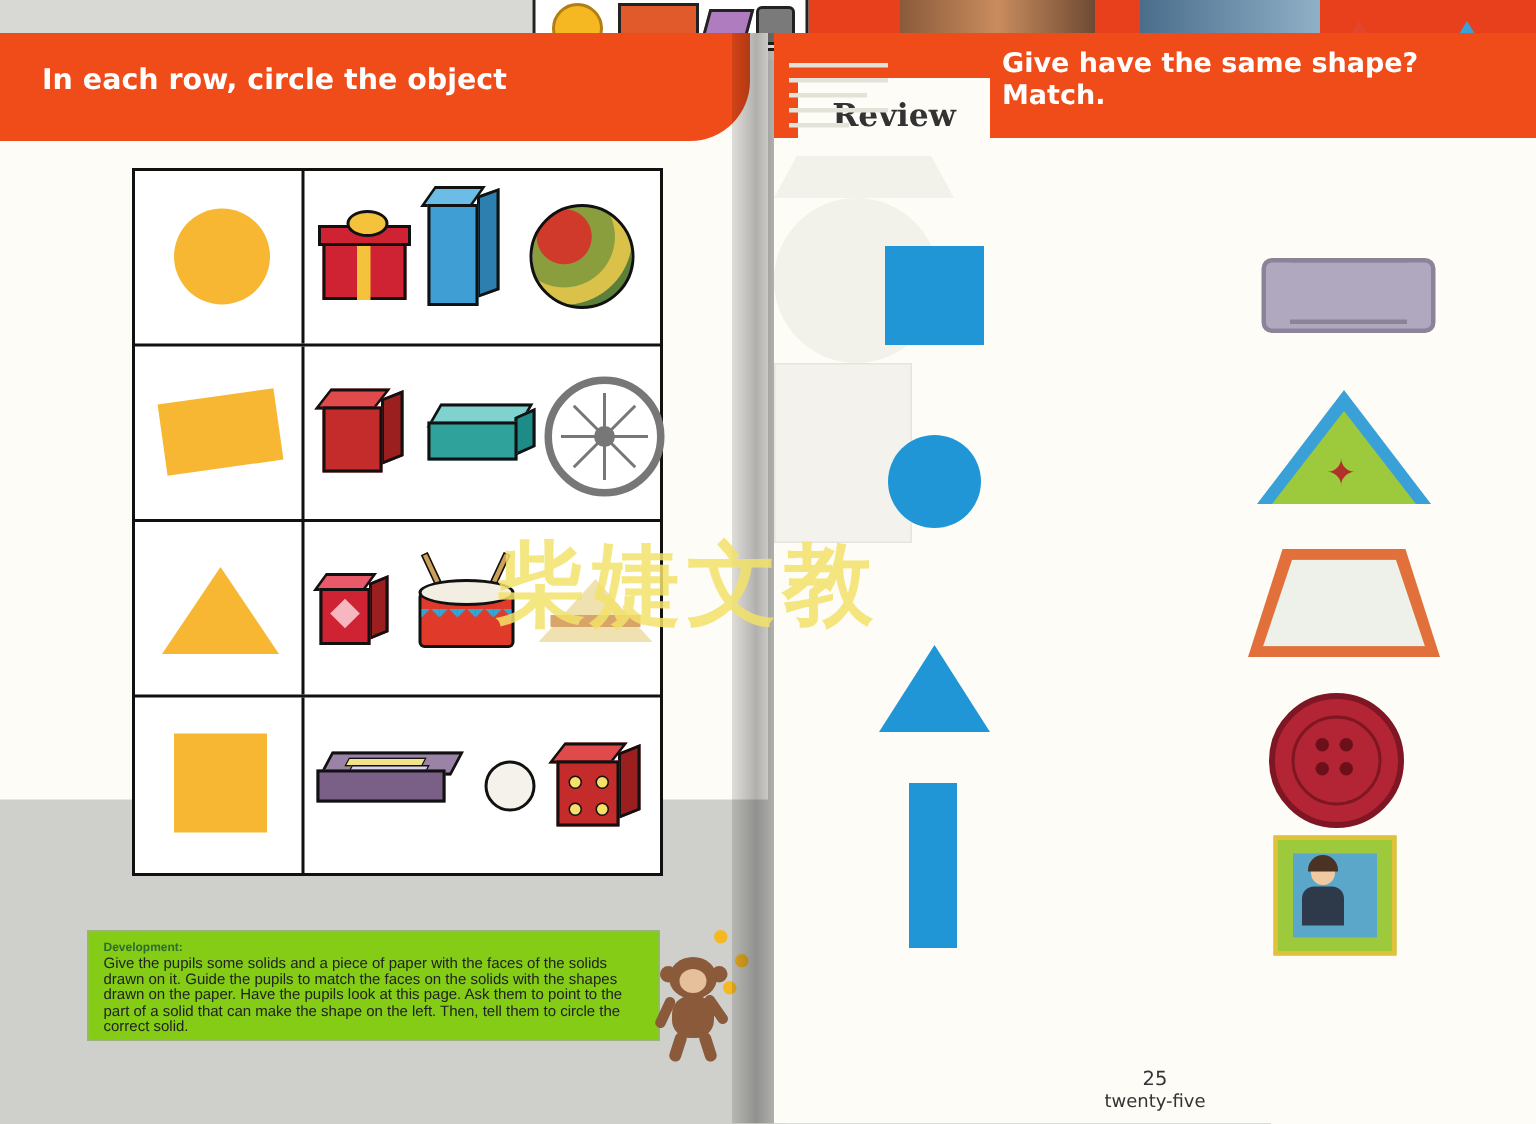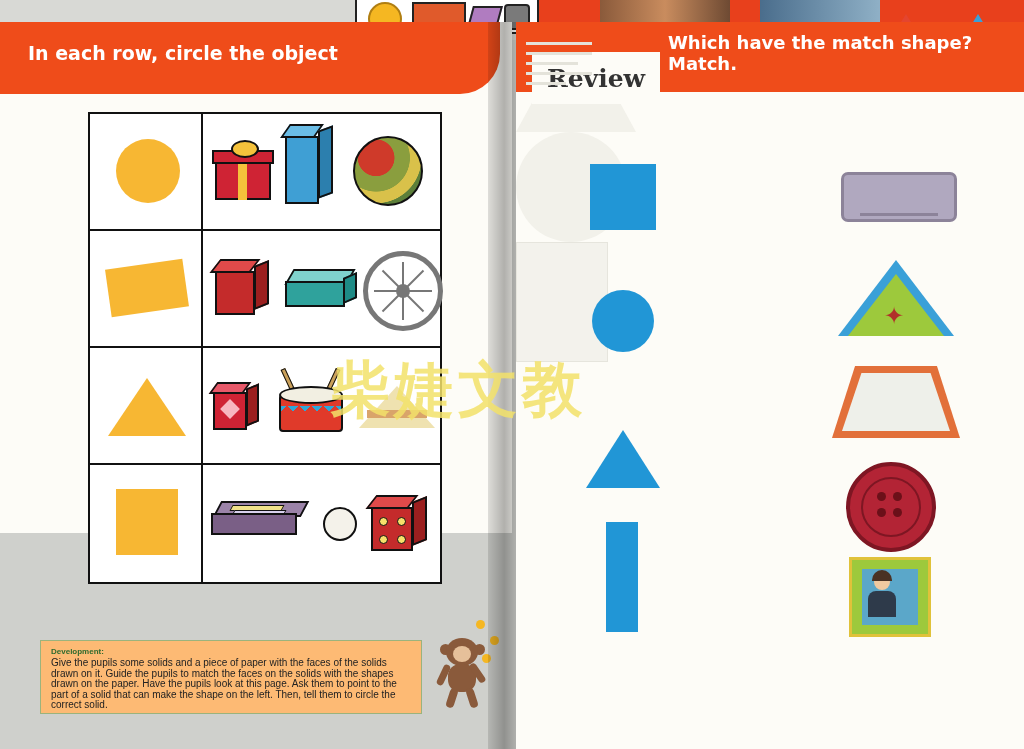--- a/index.html
+++ b/index.html
@@ -96,21 +96,21 @@
   .pencase .t{position:absolute;left:6px;top:6px;width:88px;height:16px;background:#9b83a8;border:2px solid #111;box-sizing:border-box;transform:skewX(-28deg);}
   .pencil{position:absolute;height:4px;background:#f2e28a;border:1px solid #111;}
   .baseball{left:120px;top:42px;width:30px;height:30px;border-radius:50%;background:#f4f2ea;border:2px solid #111;}
   .redcube{left:168px;top:30px;width:56px;height:56px;}
   .redcube .f{position:absolute;left:0;top:12px;width:42px;height:44px;background:#c42b2b;border:2px solid #111;box-sizing:border-box;}
   .redcube .s{position:absolute;left:41px;top:4px;width:15px;height:44px;background:#9b1f1f;border:2px solid #111;box-sizing:border-box;transform:skewY(-22deg);}
   .redcube .t{position:absolute;left:0;top:0;width:42px;height:14px;background:#e04a4a;border:2px solid #111;box-sizing:border-box;transform:skewX(-38deg);}
   .redcube .dot{position:absolute;width:7px;height:7px;border-radius:50%;background:#f7e06a;border:1px solid #111;}
 
   
-  #dev-note{position:absolute;left:40px;top:598px;width:380px;height:72px;background:#fdba74;border:1px solid #9bb37c;margin-top:20px;}
+  #dev-note{position:absolute;left:58px;top:598px;width:380px;height:72px;background:#84cc16;border:1px solid #9bb37c;}
   #dev-note .dev-title{position:absolute;left:10px;top:6px;font-size:8px;font-weight:bold;color:#2f6b2f;}
   #dev-note .dev-body{position:absolute;left:10px;top:17px;width:360px;font-size:10px;line-height:10.5px;color:#222;}
 
   
   #monkey{position:absolute;left:432px;top:598px;width:70px;height:90px;}
   #monkey .head{position:absolute;left:14px;top:18px;width:32px;height:28px;border-radius:50%;background:#8a5a3b;}
   #monkey .face{position:absolute;left:21px;top:26px;width:18px;height:16px;border-radius:50%;background:#e6c09a;}
   #monkey .ear{position:absolute;top:24px;width:11px;height:11px;border-radius:50%;background:#8a5a3b;}
   #monkey .body{position:absolute;left:16px;top:44px;width:28px;height:28px;border-radius:12px;background:#8a5a3b;}
   #monkey .arm{position:absolute;width:7px;height:22px;border-radius:4px;background:#8a5a3b;}
@@ -122,21 +122,21 @@
   #left-folio .word{font-size:12px;font-family:"DejaVu Sans",sans-serif;}
 
   
   #gutter{position:absolute;left:488px;top:22px;width:36px;height:727px;
     background:linear-gradient(90deg,rgba(0,0,0,0.12),rgba(0,0,0,0.30) 45%,rgba(0,0,0,0.05));}
 
   
   #right-page{left:516px;top:22px;width:508px;height:727px;background:#fdfcf7;}
   #right-header{position:absolute;left:0;top:0;width:508px;height:70px;background:#ef4c1a;}
   #review-tab{position:absolute;left:16px;top:30px;width:128px;height:52px;background:#fdfcf7;}
-  #review-label{position:absolute;left:24px;top:42px;width:112px;text-align:center;font-size:25px;font-weight:bold;color:#333;font-family:"DejaVu Serif",serif;}
+  #review-label{position:absolute;left:24px;top:42px;width:112px;text-align:center;font-size:21px;font-weight:bold;color:#333;font-family:"DejaVu Serif",serif;}
   #right-header .hdr-text{position:absolute;left:152px;top:10px;width:340px;color:#fff;font-size:18px;line-height:21px;font-weight:bold;font-family:"DejaVu Sans",sans-serif;}
 
   
   .rsq{position:absolute;left:74px;top:142px;width:66px;height:66px;background:#2196d6;}
   .rcir{position:absolute;left:76px;top:268px;width:62px;height:62px;border-radius:50%;background:#2196d6;}
   .rtri{position:absolute;left:70px;top:408px;width:0;height:0;border-left:37px solid transparent;border-right:37px solid transparent;border-bottom:58px solid #2196d6;}
   .rrect{position:absolute;left:90px;top:500px;width:32px;height:110px;background:#2196d6;}
 
   
   .obj-eraser{position:absolute;left:325px;top:150px;width:110px;height:44px;background:#b0a8bf;border:3px solid #8c8399;border-radius:7px;}
@@ -313,21 +313,21 @@
   <div id="left-folio">
   </div>
 </div>
 
 <div id="gutter"></div>
 
 <div class="page" id="right-page">
 
   <div id="right-header">
     <div class="hdr-text">
-      <div>Which have the match shape?</div>
+      <div>Give have the same shape?</div>
       <div>Match.</div>
     </div>
   </div>
   <div id="review-tab"></div>
   <div id="review-label">Review</div>
 
   <div id="ghost-tri"></div>
   <div id="ghost-cir"></div>
   <div id="ghost-doc">
     <div class="ln" style="top:20px;width:66px"></div>
@@ -365,15 +365,19 @@
     <div class="hole" style="left:43px;top:42px"></div>
   </div>
 
   <div class="obj-frame">
     <div class="pic"></div>
     <div class="body"></div>
     <div class="head"></div>
     <div class="hair"></div>
   </div>
 
+  <div id="right-folio">
+    <div class="num">25</div>
+    <div class="word">twenty-five</div>
+  </div>
 </div>
 
 <div id="watermark">柴婕文教</div>
 
 </body></html>

